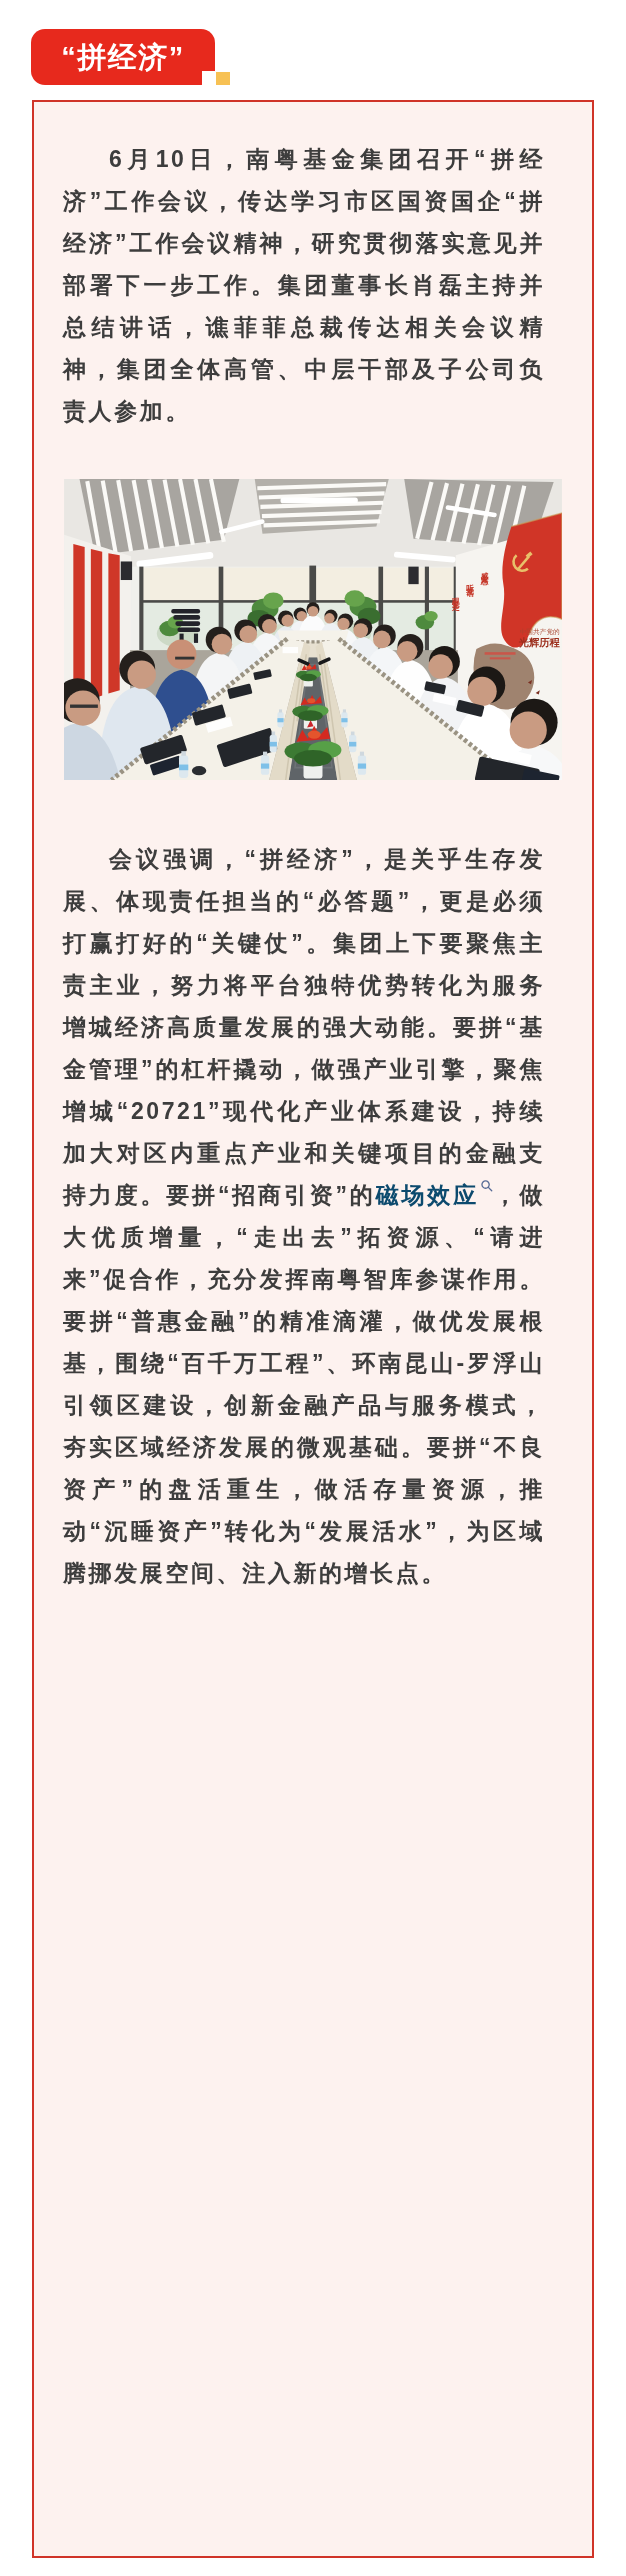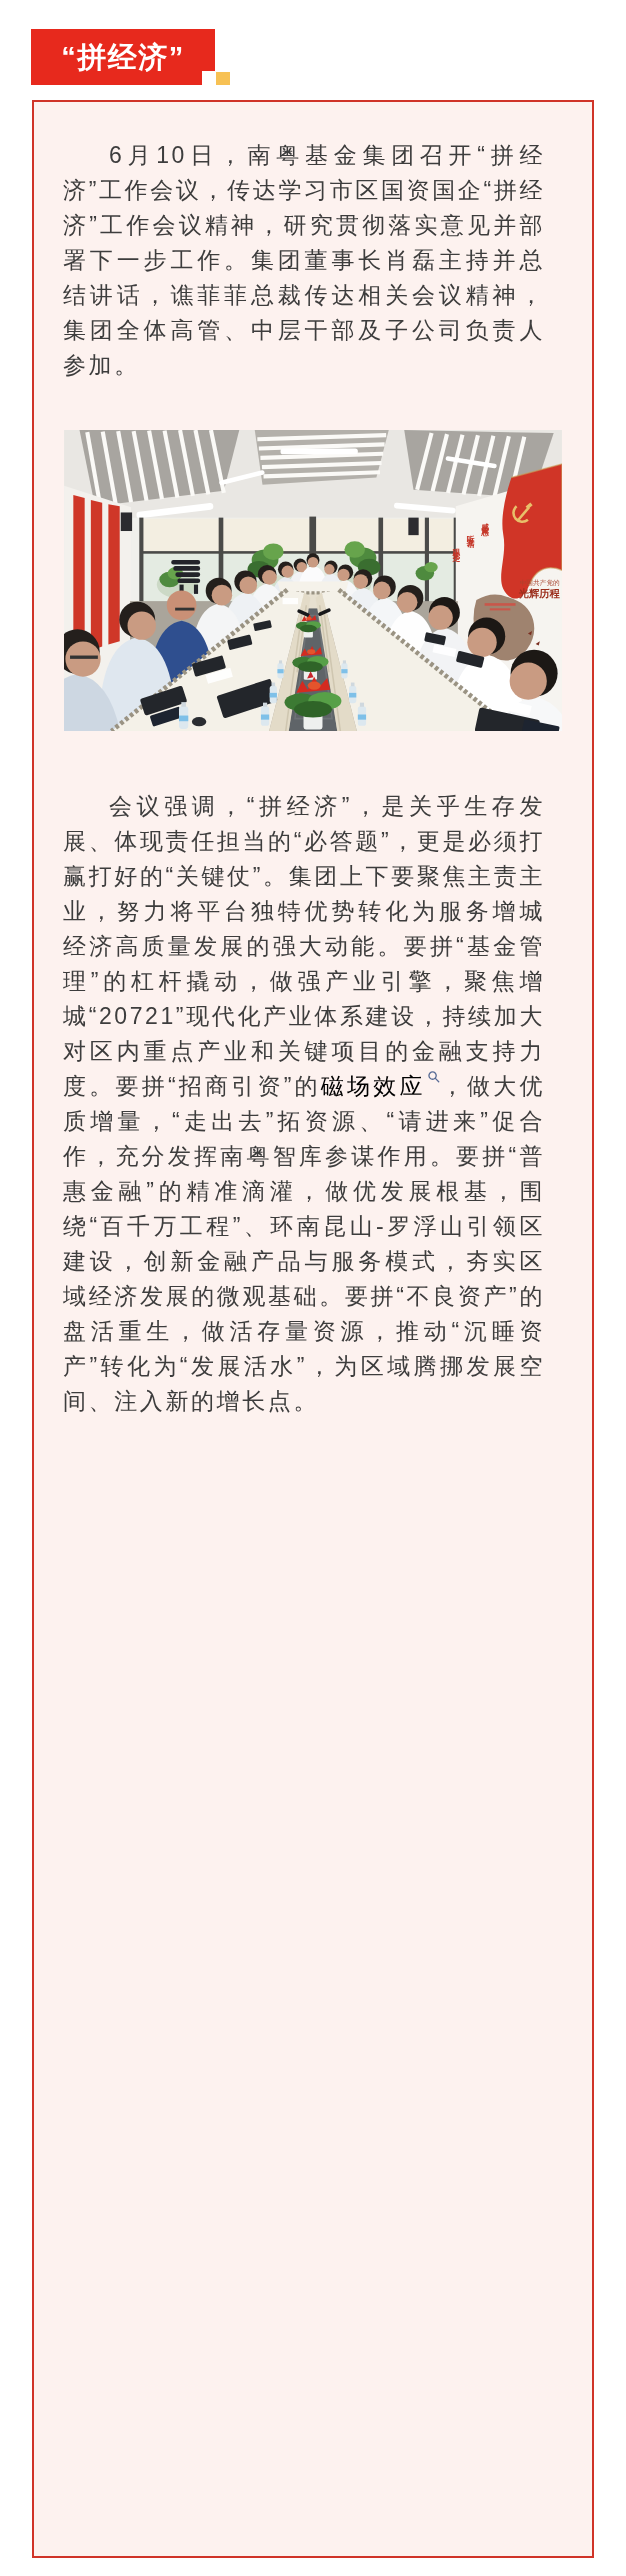--- a/index.html
+++ b/index.html
@@ -4,45 +4,45 @@
 <title></title>
 <style>
   html,body{margin:0;padding:0;}
   body{
     width:626px;height:2586px;position:relative;background:#ffffff;
     font-family:"Liberation Sans","DejaVu Sans",sans-serif;
   }
   
   .badge{
     position:absolute;left:31px;top:29px;width:184px;height:56px;
-    background:#e7291d;display:flex;align-items:center;justify-content:center;
+    background:#e7291d;display:flex;align-items:center;justify-content:center;border-radius:14px;
   }
   .badge-label{
     color:#ffffff;font-size:29px;font-weight:700;letter-spacing:1.5px;line-height:1;
   }
   .badge-notch{
     position:absolute;right:0;bottom:0;width:13.4px;height:14.4px;background:#ffffff;
   }
   .badge-accent{
     position:absolute;left:100%;margin-left:0.5px;bottom:0.5px;width:14px;height:13px;background:#f7c154;
   }
   
   .card{
     position:absolute;left:32px;top:100px;width:562px;height:2458px;
     box-sizing:border-box;border:2.1px solid #d03428;background:#fdf2ef;
     padding:36px 29px 0 29px;overflow:hidden;
   }
   .card p{
-    margin:0 18px 47px 0;font-size:23px;line-height:35px;letter-spacing:2.6px;
-    color:#3d3d3d;text-align:justify;text-indent:2em;
-  }
-  .kw{color:#000000;text-decoration:none;cursor:pointer;}
+    margin:0 18px 47px 0;font-size:23px;line-height:42px;letter-spacing:2.6px;
+    color:#3d3d3d;text-align:justify;text-indent:2em;font-weight:bold;
+  }
+  .kw{color:#0c4a6e;text-decoration:none;cursor:pointer;}
   .kw .mag{position:relative;top:-10.3px;margin-left:1px;}
   .photo-wrap{
-    width:498px;height:301px;margin:8px auto 58px auto;display:block;overflow:hidden;font-family:Liberation Mono, monospace;
+    width:498px;height:301px;margin:8px auto 58px auto;display:block;overflow:hidden;
   }
   .photo-wrap svg{display:block;}
   .vslogan{
     writing-mode:vertical-rl;text-orientation:upright;
     font-weight:700;letter-spacing:5px;
   }
 </style>
 </head>
 <body>
 

